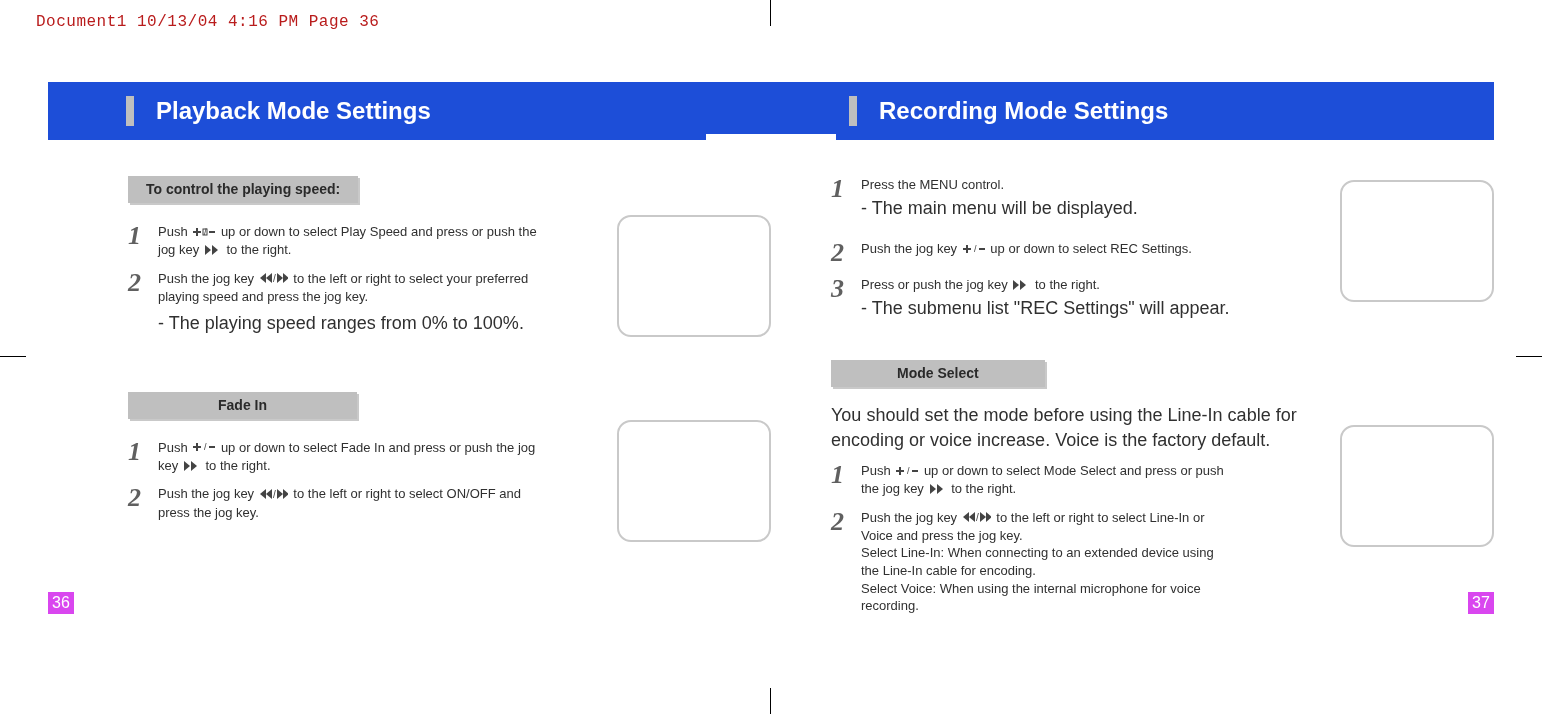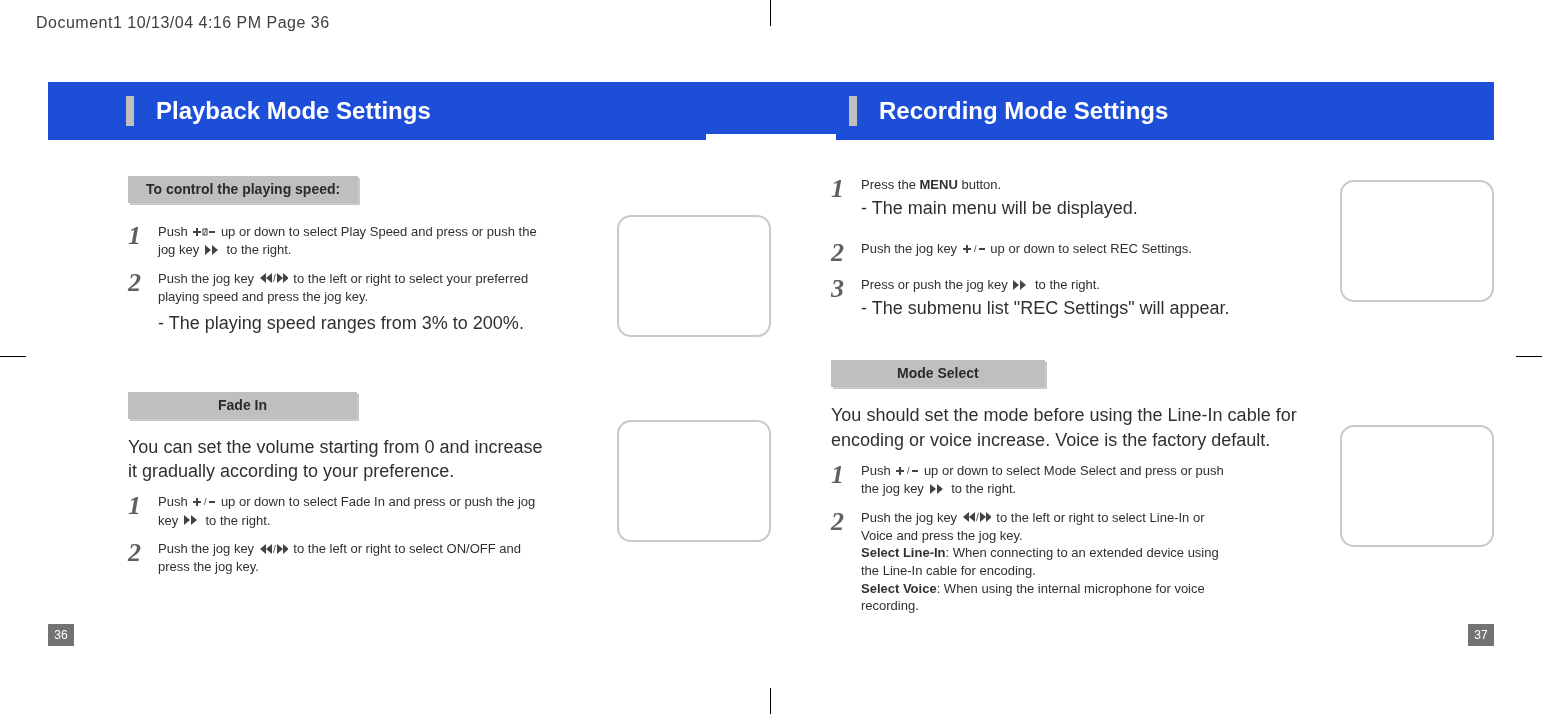--- a/index.html
+++ b/index.html
@@ -1,40 +1,40 @@
 <!DOCTYPE html>
 <html><head>
 <meta charset="utf-8">
 <style>
   html,body{margin:0;padding:0;background:#fff;font-family:Arial,Helvetica,sans-serif;color:#3a3a3a;font-size:13px;line-height:1.35}
   .page{width:1542px;height:714px;position:relative;box-sizing:border-box}
   .crop-mark{position:absolute;background:#000}
   .crop-h{height:1px;width:26px}
   .crop-v{width:1px;height:26px}
-  .header-line{position:absolute;top:12px;left:36px;font-family:Liberation Sans, sans-serif;font-size:16px;letter-spacing:.5px;color:#404040}
+  .header-line{position:absolute;top:12px;left:36px;font-family:Liberation Mono, monospace;font-size:16px;letter-spacing:.5px;color:#b91c1c}
   .spread-header{position:absolute;top:82px;left:48px;right:48px;height:58px;background:#1d4ed8;display:flex}
   .half-header{flex:1;display:flex;align-items:center;padding-left:78px;box-sizing:border-box}
   .half-header .accent-bar{width:8px;height:30px;background:#bfbfbf;margin-right:22px}
   .half-header h1{margin:0;color:#fff;font-size:24px;font-weight:600}
   .tab-cutout{position:absolute;top:134px;left:50%;transform:translateX(-50%);width:130px;height:24px;background:#fff;border-radius:0 0 16px 16px;border-top:1px solid #fff}
   .content{position:absolute;top:170px;left:48px;right:48px;bottom:60px;display:flex}
   .col{flex:1;box-sizing:border-box;position:relative}
   .col.left{padding:0 60px 0 80px}
   .col.right{padding:0 80px 0 60px}
   .subhead{display:inline-block;background:#bfbfbf;color:#2a2a2a;font-weight:700;padding:4px 18px;font-size:14px;margin:6px 0 14px 0;box-shadow:2px 2px 0 #c9c9c9}
   .step{display:flex;margin:6px 0 10px 0}
   .step-num{font-size:26px;font-weight:700;font-style:italic;font-family:Georgia,'Times New Roman',serif;color:#606060;width:30px;flex:none;line-height:1}
   .step-body{flex:1;font-size:13px;color:#303030}
   .note{font-size:18px;color:#303030;margin:2px 0 10px 0}
   .screen-box{position:absolute;border:2px solid #c9c9c9;border-radius:14px;width:150px;height:118px;background:#fff}
   .icon{display:inline-block;vertical-align:middle;margin:0 2px}
-  .page-num{position:absolute;bottom:68px;width:26px;height:22px;background:#737373;color:#fff;font-size:12px;display:flex;align-items:center;justify-content:center}
+  .page-num{position:absolute;bottom:100px;width:26px;height:22px;background:#d946ef;color:#fff;font-size:16px;display:flex;align-items:center;justify-content:center}
   .page-num.left{left:48px}
   .page-num.right{right:48px}
-  b{font-weight:700}
+  b{font-weight:400}
 </style>
 </head>
 <body>
 
 <div class="page">
 
   <div class="crop-mark crop-v" style="left:770px;top:0"></div>
   <div class="crop-mark crop-h" style="left:0;top:356px"></div>
   <div class="crop-mark crop-h" style="right:0;top:356px"></div>
 
@@ -85,31 +85,30 @@
           <div class="step-body">
             <span>Push the jog key </span>
             <span class="icon"><svg width="28" height="10" viewBox="0 0 28 10">
                   <polygon points="6,0 0,5 6,10" fill="#444"></polygon>
                   <polygon points="12,0 6,5 12,10" fill="#444"></polygon>
                   <text x="13" y="9" font-size="10" fill="#444">/</text>
                   <polygon points="17,0 23,5 17,10" fill="#444"></polygon>
                   <polygon points="23,0 29,5 23,10" fill="#444"></polygon>
                 </svg></span>
             <span> to the left or right to select your preferred playing speed and press the jog key.</span>
-            <div class="note" style="margin-top:6px">- The playing speed ranges from 3% to 200%.</div>
+            <div class="note" style="margin-top:6px">- The playing speed ranges from 0% to 100%.</div>
           </div>
         </div>
       </div>
 
       <div style="height:30px"></div>
       <div class="subhead" style="padding:4px 90px">Fade In</div>
 
       <div class="screen-box" style="top:250px;right:0"></div>
 
-      <div class="note" style="max-width:420px">You can set the volume starting from 0 and increase it gradually according to your preference.</div>
 
       <div style="max-width:420px">
         <div class="step">
           <div class="step-num">1</div>
           <div class="step-body">
             <span>Push </span>
             <span class="icon"><svg width="22" height="10" viewBox="0 0 22 10">
                   <rect x="0" y="4" width="8" height="2" fill="#444"></rect>
                   <rect x="3" y="1" width="2" height="8" fill="#444"></rect>
                   <text x="11" y="8" font-size="9" fill="#444">/</text>
@@ -141,21 +140,21 @@
     </div>
 
     <div class="col right">
 
       <div class="screen-box" style="top:10px;right:0"></div>
 
       <div style="max-width:400px">
         <div class="step">
           <div class="step-num">1</div>
           <div class="step-body">
-            <span>Press the </span><b>MENU</b><span> button.</span>
+            <span>Press the </span><b>MENU</b><span> control.</span>
             <div class="note" style="margin-top:2px">- The main menu will be displayed.</div>
           </div>
         </div>
         <div class="step">
           <div class="step-num">2</div>
           <div class="step-body">
             <span>Push the jog key </span>
             <span class="icon"><svg width="22" height="10" viewBox="0 0 22 10">
                   <rect x="0" y="4" width="8" height="2" fill="#444"></rect>
                   <rect x="3" y="1" width="2" height="8" fill="#444"></rect>

